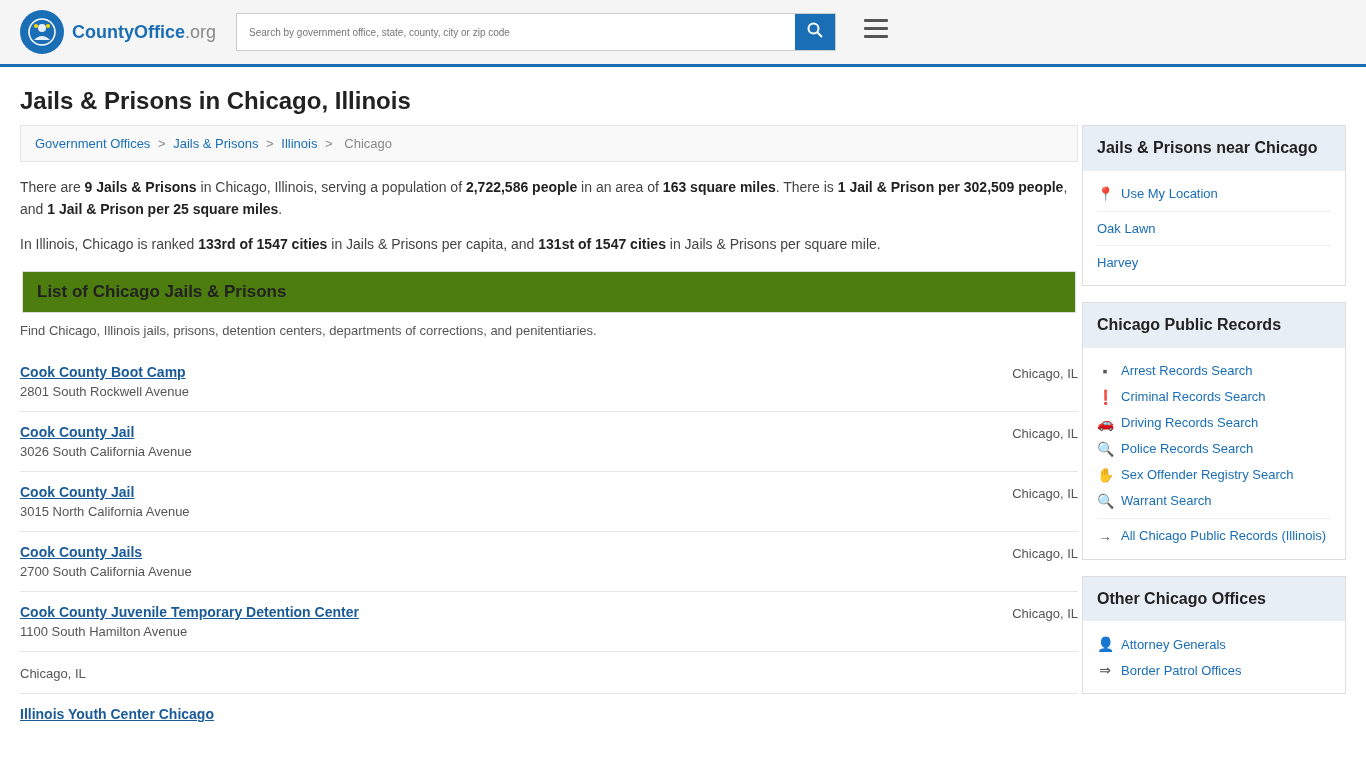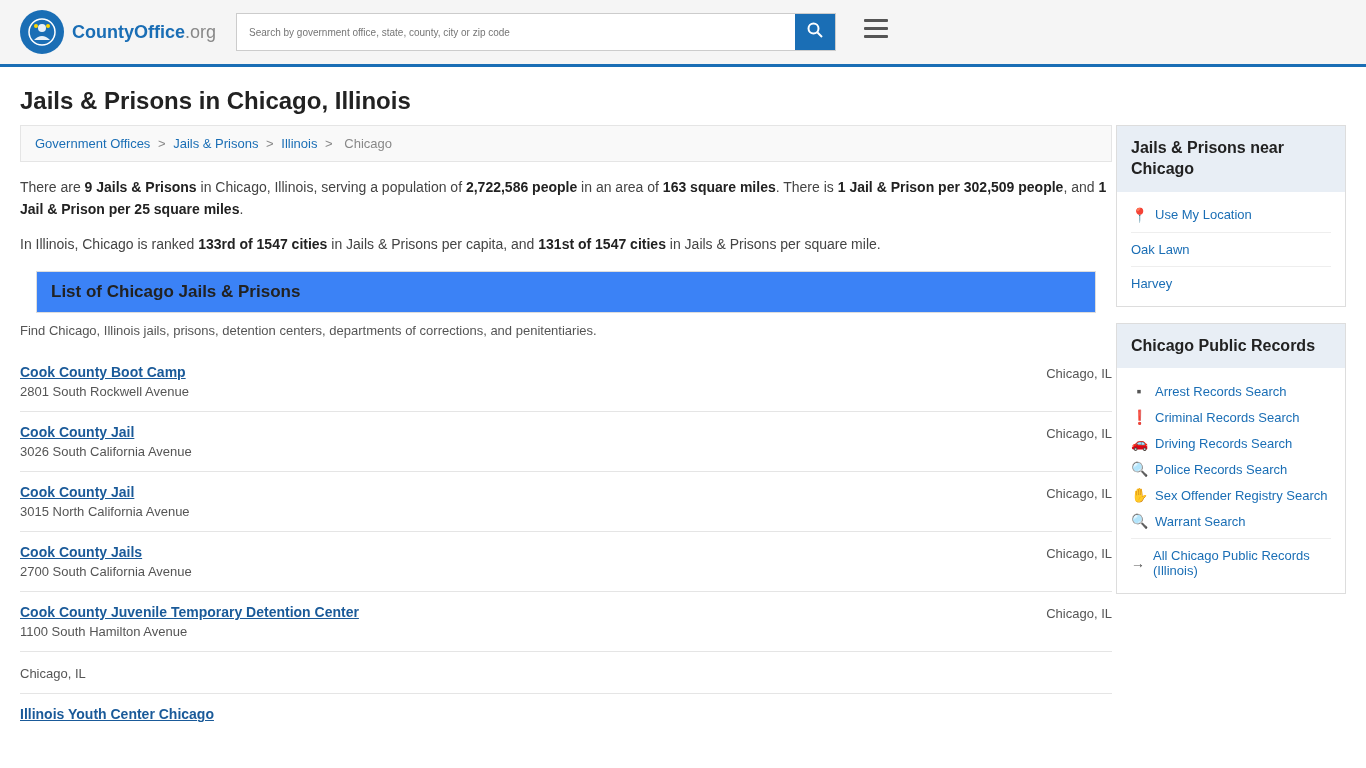--- a/index.html
+++ b/index.html
@@ -111,27 +111,27 @@
     .description {
       font-size: 14px;
       line-height: 1.6;
       margin-bottom: 12px;
       color: #444;
     }
     .description b { color: #222; }
 
     
     .list-section-header {
-      background: #3b82f6;
+      background: #4d7c0f;
       border: 1px solid #ddd;
       padding: 10px 14px;
       font-size: 17px;
       font-weight: bold;
       color: #222;
-      margin: 16px 16px 6px;
+      margin: 16px 2px 6px;
     }
     .list-description {
       font-size: 13px;
       color: #555;
       margin-bottom: 10px;
       padding: 4px 0;
     }
 
     
     .result-item {
@@ -157,21 +157,21 @@
     }
     .result-city {
       font-size: 13px;
       color: #555;
       white-space: nowrap;
       padding-top: 2px;
     }
 
     
     .sidebar {
-      width: 230px;
+      width: 264px;
       flex-shrink: 0;
     }
 
     .sidebar-box {
       border: 1px solid #ddd;
       margin-bottom: 16px;
       background: #fff;
     }
     .sidebar-box-header {
       background: #e8eef5;
@@ -389,15 +389,28 @@
           <span>Warrant Search</span>
         </a>
         <hr class="sidebar-divider">
         <a href="#" class="sidebar-link">
           <span class="icon">→</span>
           <span>All Chicago Public Records (Illinois)</span>
         </a>
       </div>
     </div>
 
+    <div class="sidebar-box">
+      <div class="sidebar-box-header">Other Chicago Offices</div>
+      <div class="sidebar-box-content">
+        <a href="#" class="sidebar-link">
+          <span class="icon">👤</span>
+          <span>Attorney Generals</span>
+        </a>
+        <a href="#" class="sidebar-link">
+          <span class="icon">⇒</span>
+          <span>Border Patrol Offices</span>
+        </a>
+      </div>
+    </div>
 
   </div>
 </div>
 
 </body></html>

